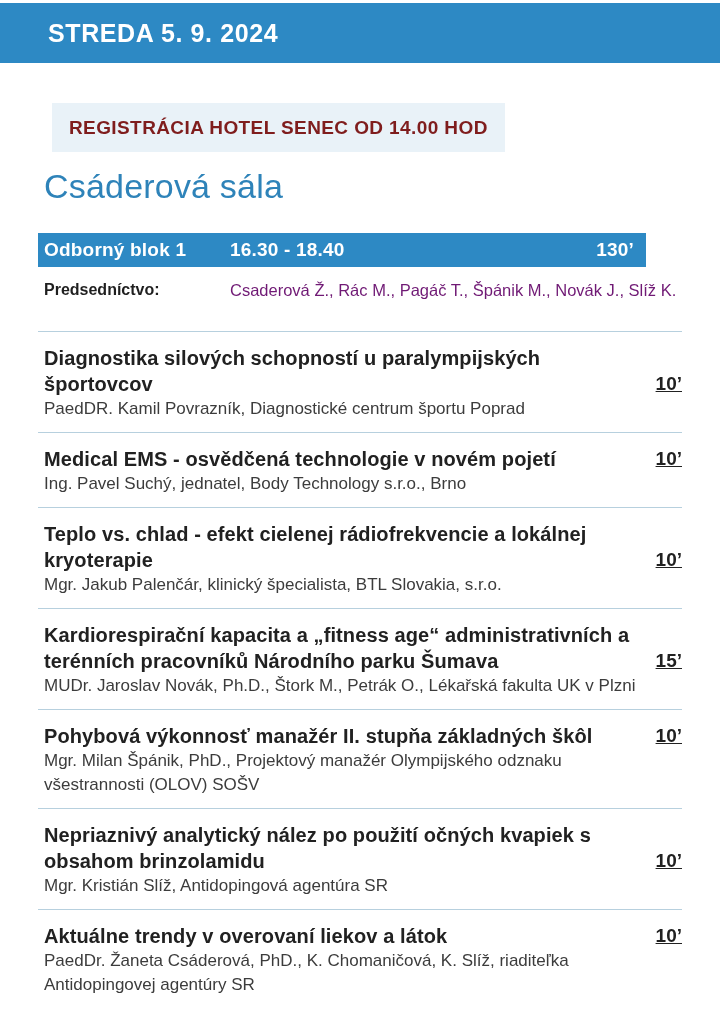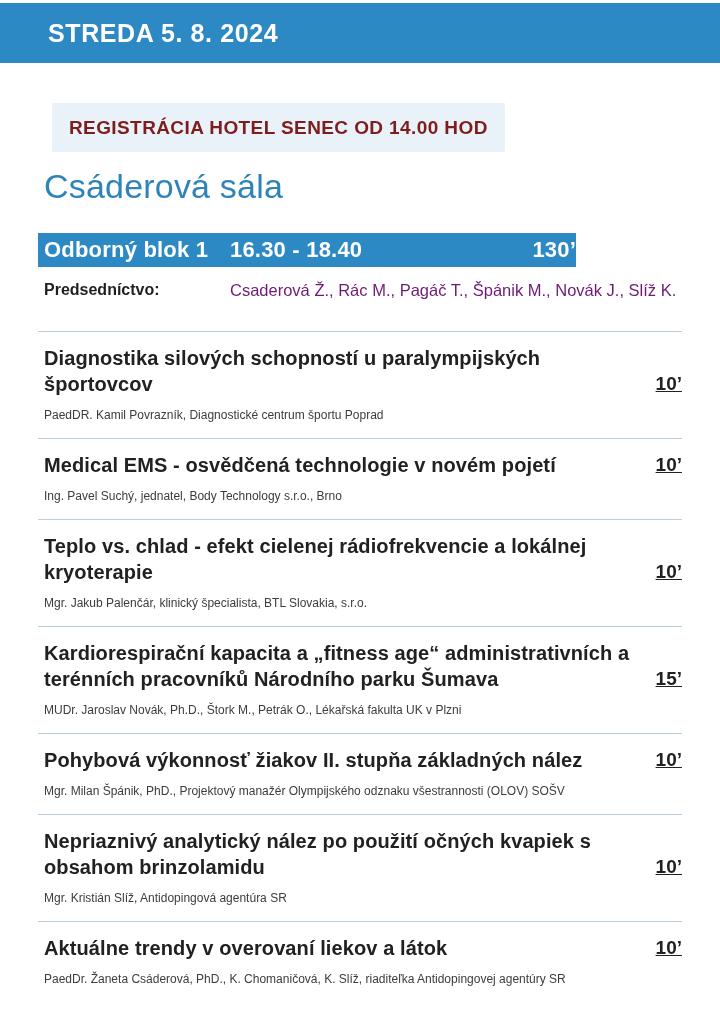--- a/index.html
+++ b/index.html
@@ -52,30 +52,30 @@
     margin-top: 15px;
     margin-left: 6px;
     color: #2e83b9;
     font-size: 34px;
     font-weight: 400;
     letter-spacing: 0.2px;
   }
   
   .block-bar {
     margin-top: 27px;
-    width: 538px;
+    width: 608px;
     height: 34px;
     background: #2d89c4;
     color: #ffffff;
     display: flex;
     align-items: center;
-    font-size: 22px;
+    font-size: 19px;
     font-weight: 700;
     letter-spacing: 0.2px;
-    padding: 0 0 0 6px;
+    padding: 0 12px 0 6px;
   }
   .block-bar .block-name { width: 186px; }
   .block-bar .block-time { flex: 1; }
   .block-bar .block-duration { text-align: right; margin-left: 16px; }
   
   .chairs {
     display: flex;
     margin-top: 14px;
     padding-left: 6px;
     padding-bottom: 31px;
@@ -106,35 +106,35 @@
   .session-duration {
     font-size: 19px;
     font-weight: 600;
     color: #212121;
     margin-left: 14px;
     white-space: nowrap;
     line-height: 26px;
     text-decoration: underline;
   }
   .session-speaker {
-    margin-top: 6px;
+    margin-top: 0;
     padding-left: 6px;
     padding-right: 40px;
-    font-size: 12px;
+    font-size: 17px;
     color: #3c3c3c;
     line-height: 24px;
   }
 </style>
 </head>
 <body>
 
 <div class="page">
 
   <div class="date-banner">
-    <span class="date-text">STREDA 5. 8. 2024</span>
+    <span class="date-text">STREDA 5. 9. 2024</span>
   </div>
 
   <div class="content">
 
     <div class="registration">REGISTRÁCIA HOTEL SENEC OD 14.00 HOD</div>
 
     <h1 class="hall-title">Csáderová sála</h1>
 
     <div class="block-bar">
       <span class="block-name">Odborný blok 1</span>
@@ -174,21 +174,21 @@
     <div class="session">
       <div class="session-head">
         <div class="session-title">Kardiorespirační kapacita a „fitness age“ administrativních a terénních pracovníků Národního parku Šumava</div>
         <div class="session-duration">15’</div>
       </div>
       <div class="session-speaker">MUDr. Jaroslav Novák, Ph.D., Štork M., Petrák O., Lékařská fakulta UK v Plzni</div>
     </div>
 
     <div class="session">
       <div class="session-head">
-        <div class="session-title">Pohybová výkonnosť žiakov II. stupňa základných nález</div>
+        <div class="session-title">Pohybová výkonnosť manažér II. stupňa základných škôl</div>
         <div class="session-duration">10’</div>
       </div>
       <div class="session-speaker">Mgr. Milan Špánik, PhD., Projektový manažér Olympijského odznaku všestrannosti (OLOV) SOŠV</div>
     </div>
 
     <div class="session">
       <div class="session-head">
         <div class="session-title">Nepriaznivý analytický nález po použití očných kvapiek s obsahom brinzolamidu</div>
         <div class="session-duration">10’</div>
       </div>

